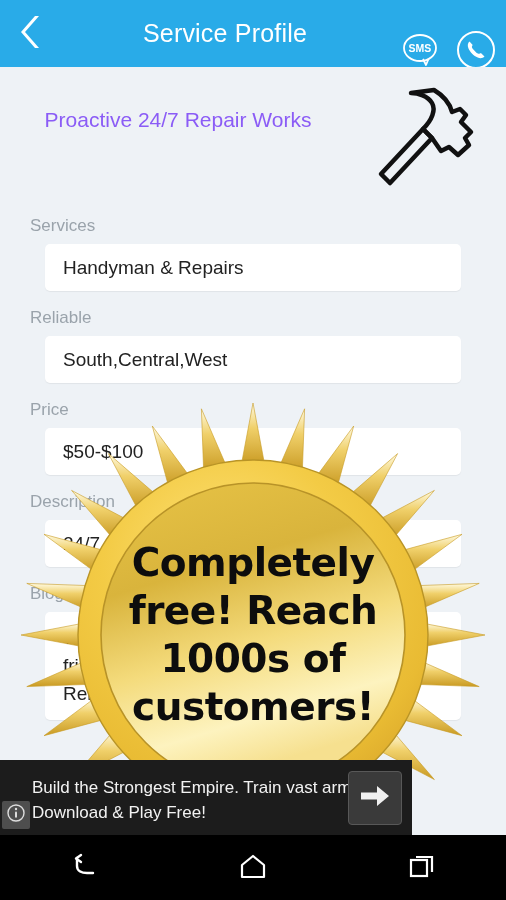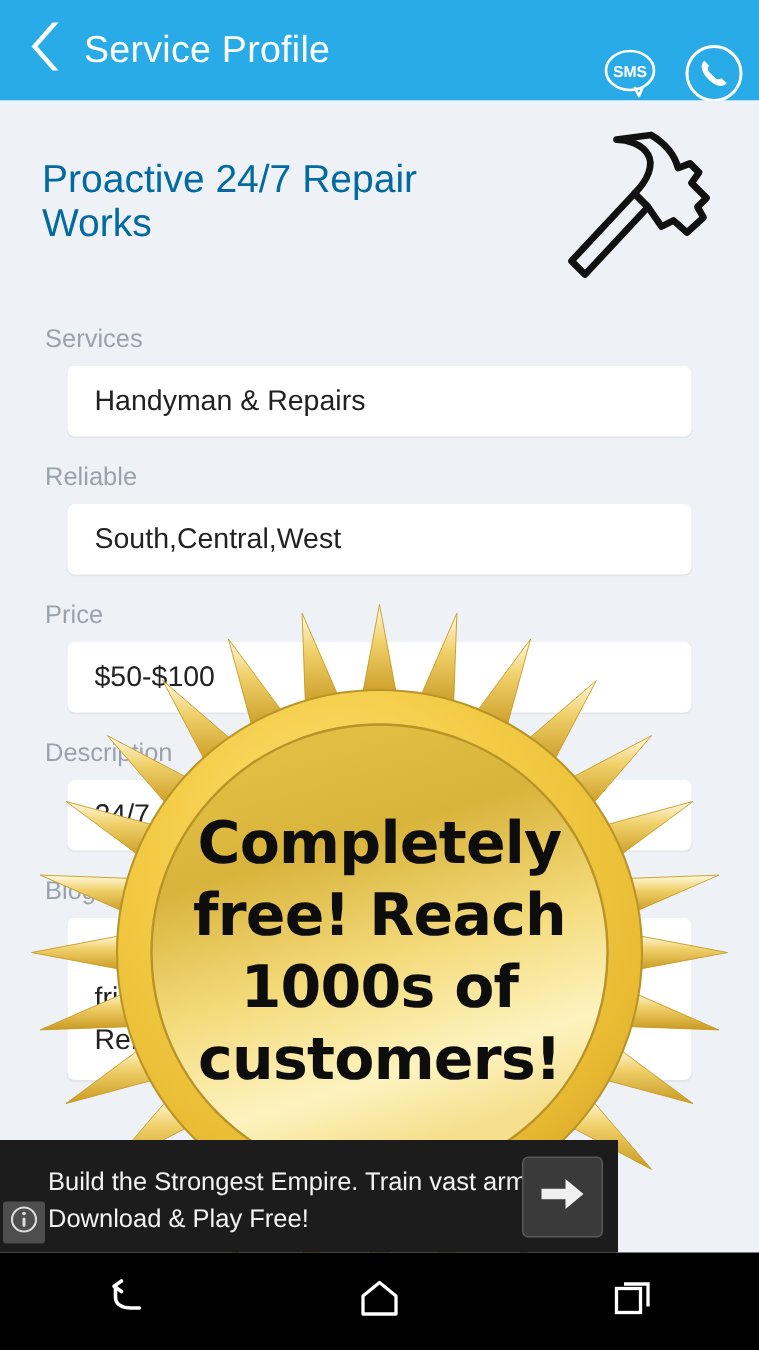--- a/index.html
+++ b/index.html
@@ -23,20 +23,21 @@
     background: #29abe8;
     display: flex; align-items: center;
   }
   #back-btn {
     width: 62px; height: 67px;
     display: flex; align-items: center; justify-content: center;
     cursor: pointer;
   }
   #appbar-title {
     flex: 1;
+    text-align: center;
     color: #ffffff;
     font-size: 25px;
     letter-spacing: .2px;
     margin-left: -6px;
   }
   .appbar-icon {
     width: 56px; height: 67px;
     display: flex; align-items: center; justify-content: center;
     cursor: pointer;
     margin-top: 36px;
@@ -47,23 +48,24 @@
   
   #biz-header {
     position: absolute; top: 67px; left: 0;
     width: 506px; height: 135px;
     background: #eef2f6;
   }
   #biz-name {
     position: absolute;
     left: 28px; top: 38px;
     width: 300px;
-    font-size: 26px;
+    font-size: 21px;
     line-height: 29px;
-    color: #0369a1;
+    color: #8b5cf6;
+    text-align: center;
   }
   #hammer-wrap {
     position: absolute;
     right: 28px; top: 15px;
     width: 108px; height: 110px;
   }
 
   
   #form {
     position: absolute; top: 202px; left: 0;

